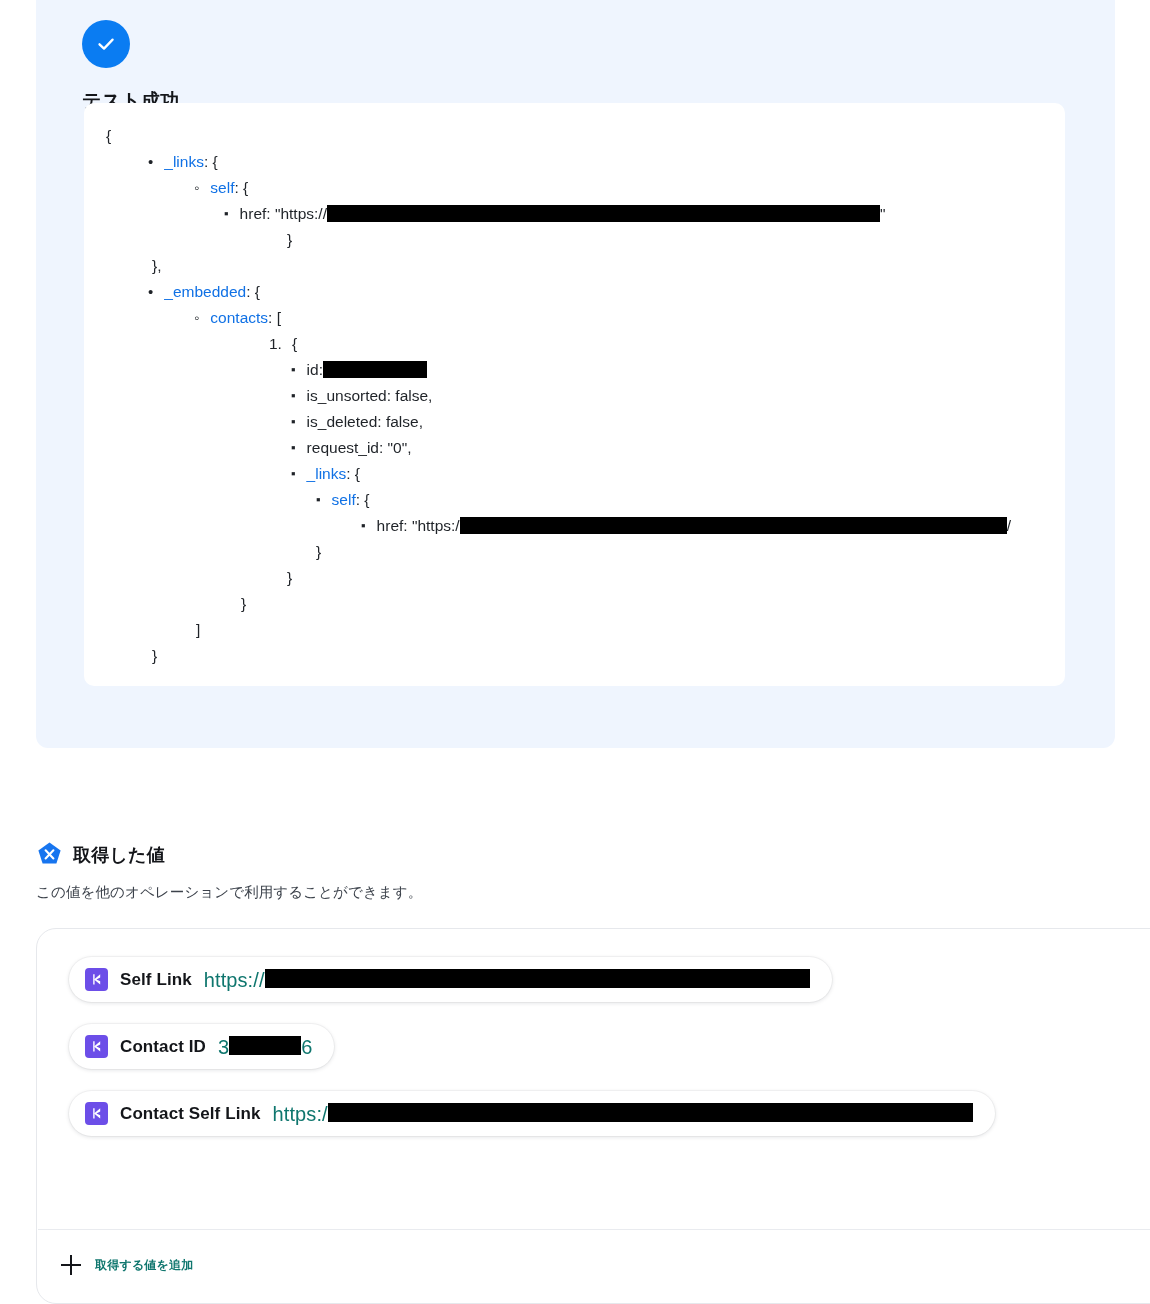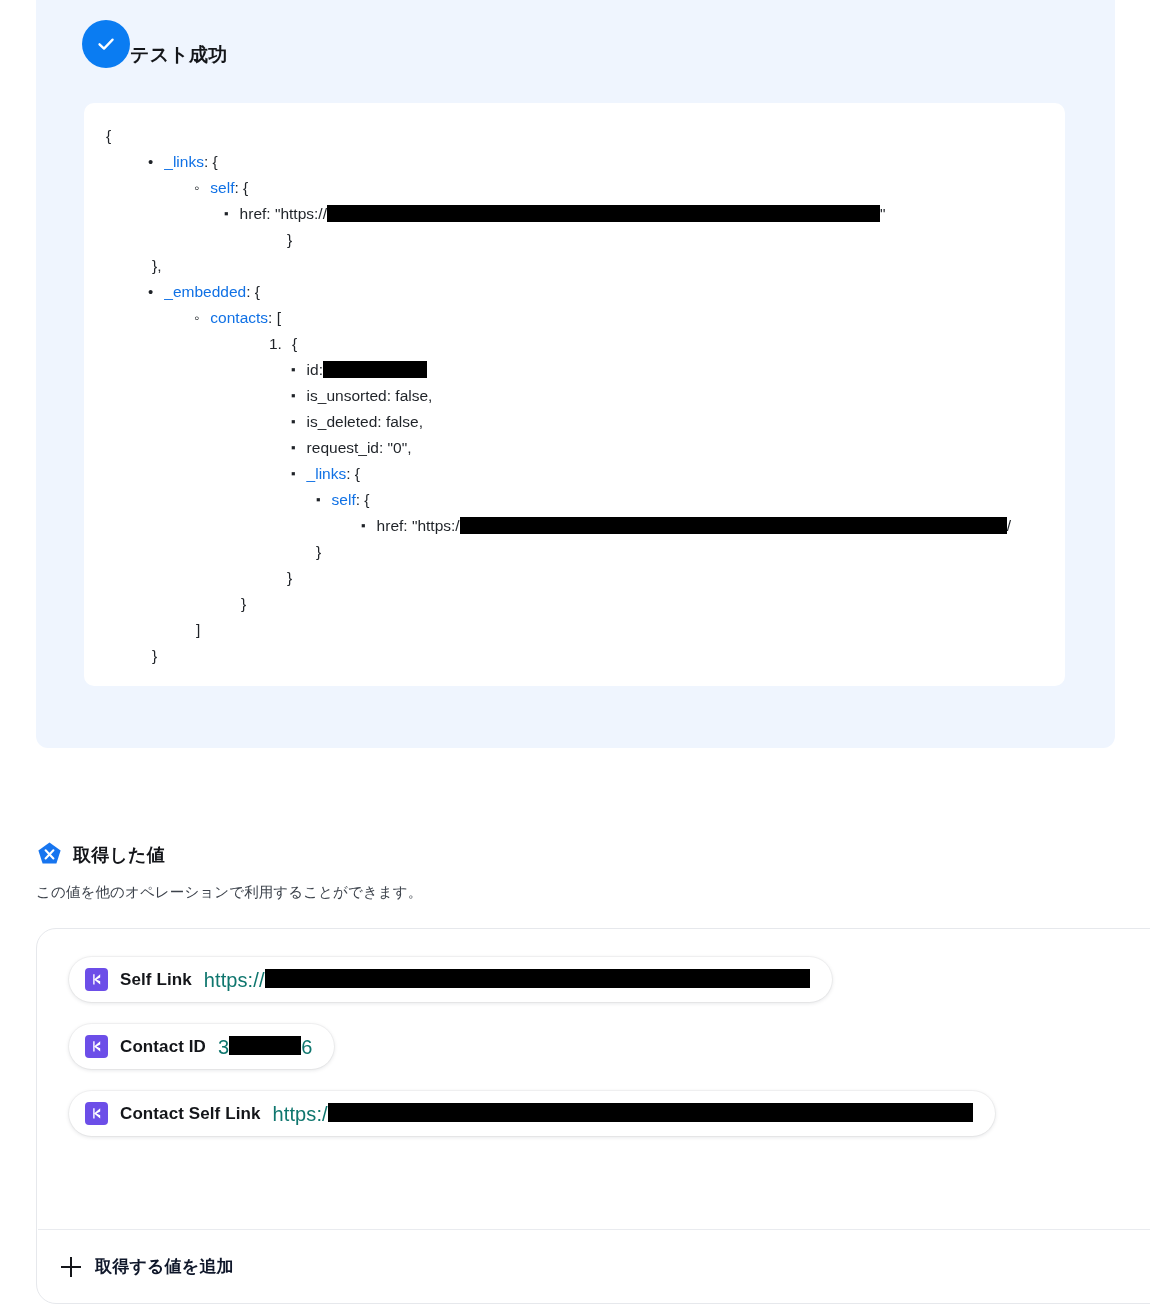--- a/index.html
+++ b/index.html
@@ -19,21 +19,21 @@
     position: absolute;
     left: 36px; top: -14px;
     width: 1079px;
     height: 762px;
     background: #eff5fe;
     border-radius: 12px;
   }
   .success-head {
     position: absolute;
     left: 46px; top: 34px;
-    display: flex; align-items: flex-end; 
+    display: flex; align-items: flex-start; gap: 20px; flex-direction: column;
   }
   .check-circle {
     width: 48px; height: 48px; border-radius: 50%;
     background: #0a7cf2;
     display: flex; align-items: center; justify-content: center;
     flex: none;
   }
   .check-circle svg { display: block; }
   .success-title {
     font-size: 19px; font-weight: 700; color: #14161a;
@@ -175,21 +175,21 @@
   .plus-icon {
     width: 20px; height: 20px; flex: none;
     position: relative;
   }
   .plus-icon::before, .plus-icon::after {
     content: ""; position: absolute; background: #14161a;
   }
   .plus-icon::before { left: 0; top: 9px; width: 20px; height: 2px; }
   .plus-icon::after { top: 0; left: 9px; height: 20px; width: 2px; }
   .add-label {
-    font-size: 17px; font-weight: 700; color: #0f172a; letter-spacing: .2px;
+    font-size: 12px; font-weight: 700; color: #0f766e; letter-spacing: .2px;
   }
 </style>
 </head>
 <body>
 
 <div class="page">
 
   <div class="success-panel">
 
     <div class="success-head">

